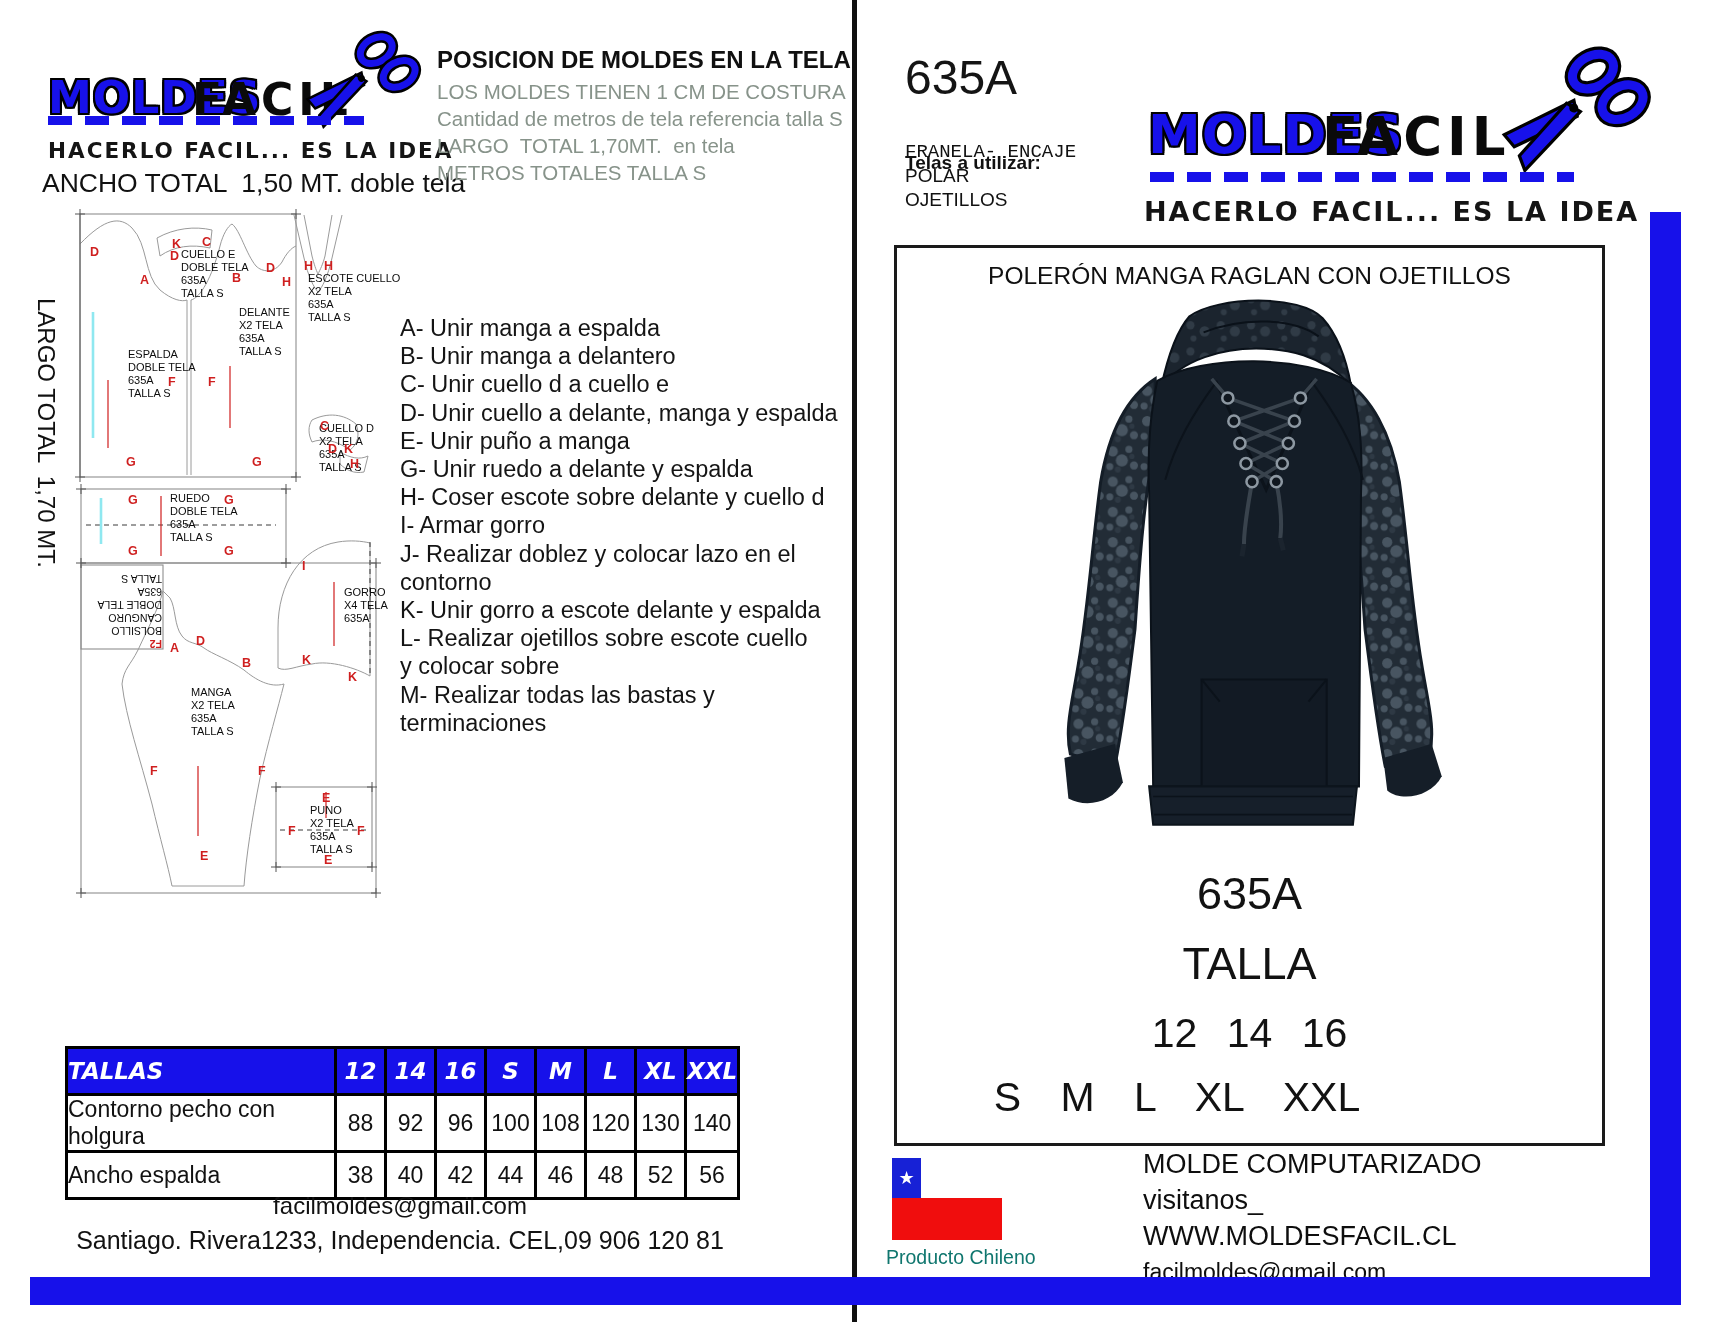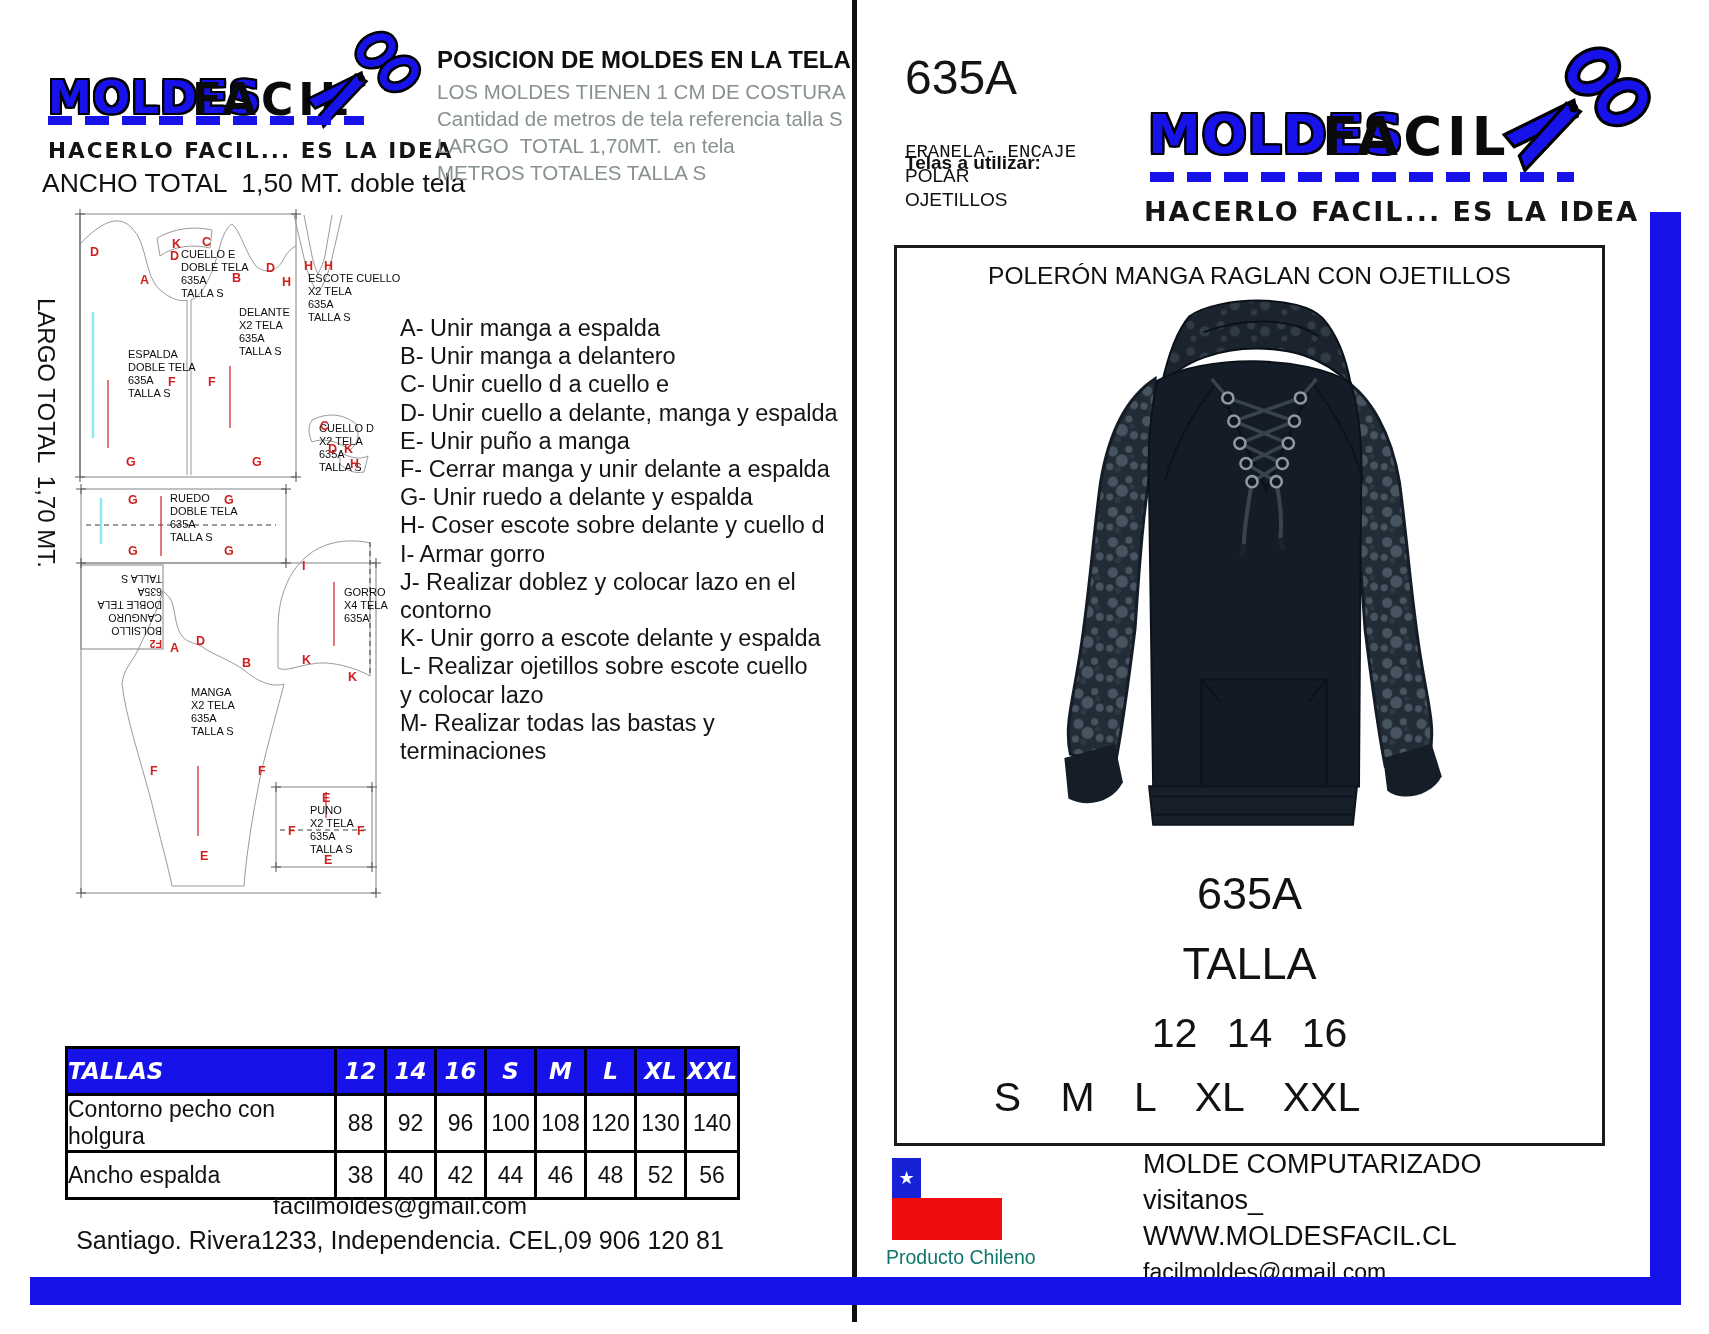--- a/index.html
+++ b/index.html
@@ -218,28 +218,27 @@
     <div>635A</div>
     <div>TALLA S</div>
   </div>
 
   <div class="abs" style="left:400px;top:314px;width:450px;">
     <div class="instr">A- Unir manga a espalda</div>
     <div class="instr">B- Unir manga a delantero</div>
     <div class="instr">C- Unir cuello d a cuello e</div>
     <div class="instr">D- Unir cuello a delante, manga y espalda</div>
     <div class="instr">E- Unir puño a manga</div>
-    <div class="instr">F- Cerrar manga y unir delante a espalda</div>
     <div class="instr">G- Unir ruedo a delante y espalda</div>
     <div class="instr">H- Coser escote sobre delante y cuello d</div>
     <div class="instr">I- Armar gorro</div>
     <div class="instr">J- Realizar doblez y colocar lazo en el contorno</div>
     <div class="instr">K- Unir gorro a escote delante y espalda</div>
     <div class="instr">L- Realizar ojetillos sobre escote cuello</div>
-    <div class="instr">y colocar lazo</div>
+    <div class="instr">y colocar sobre</div>
     <div class="instr">M- Realizar todas las bastas y terminaciones</div>
   </div>
 
   <table class="sizes abs" style="left:65px;top:1046px;">
     <tbody>
         <tr>
       <th class="first">TALLAS</th>
       <th class="ncol">12</th>
       <th class="ncol">14</th>
       <th class="ncol">16</th>

